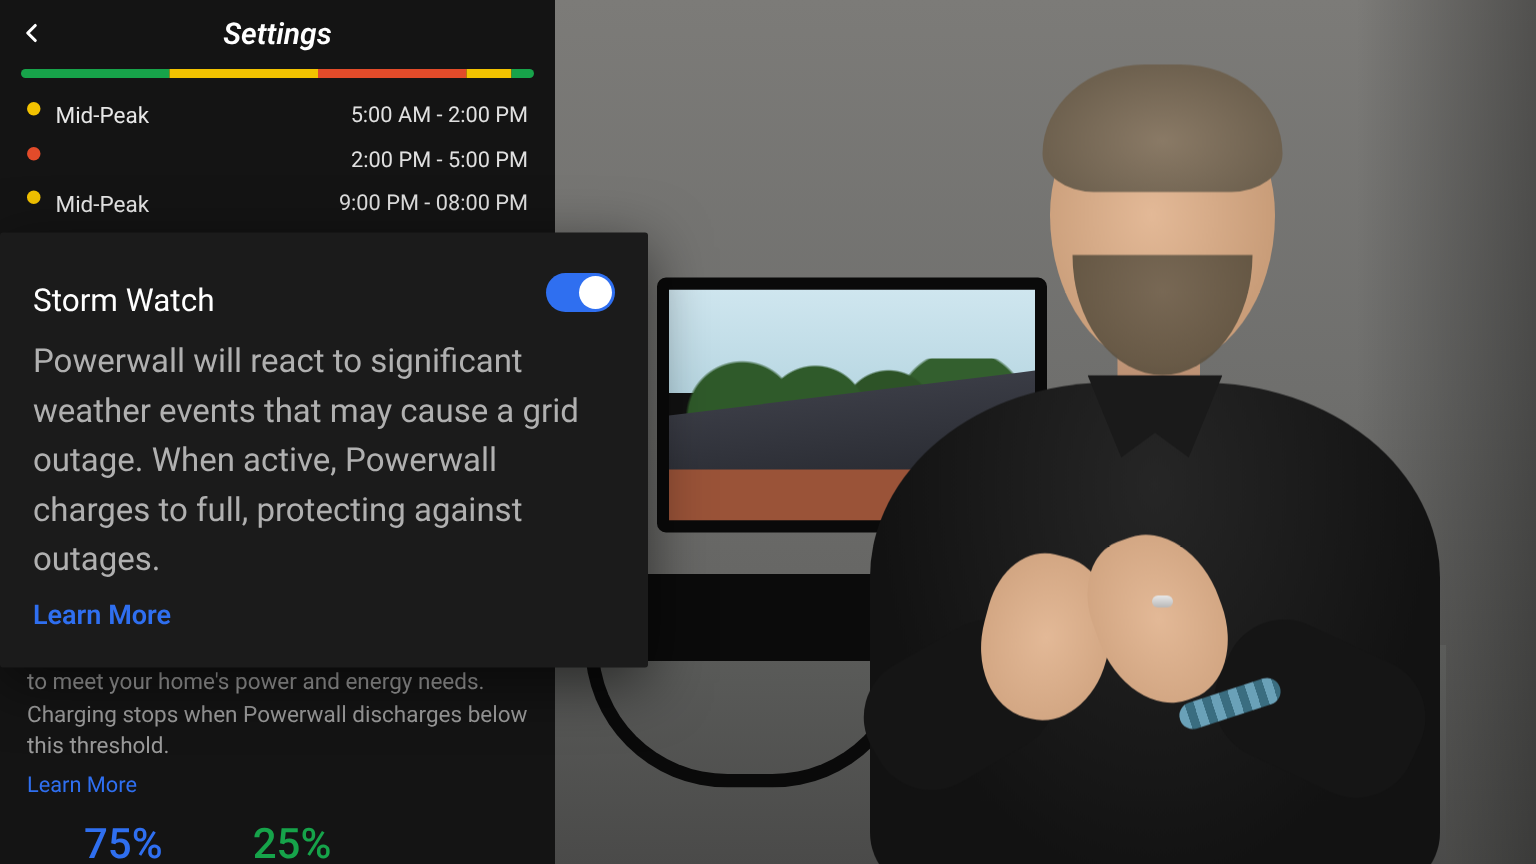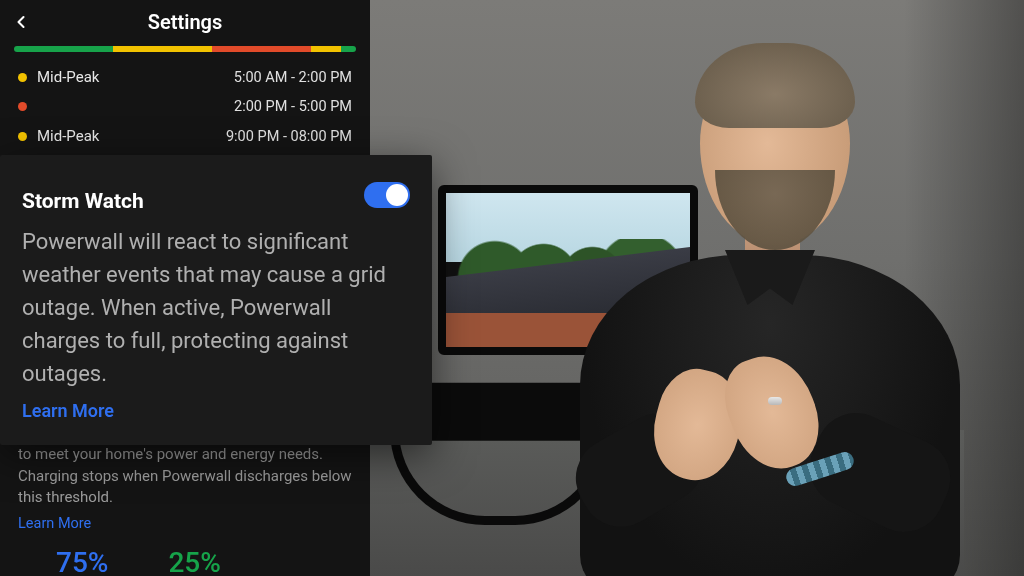--- a/index.html
+++ b/index.html
@@ -92,32 +92,32 @@
   .forearm-l { left:15px;  top:400px; width:130px; height:90px; transform: rotate(-30deg); }
   .forearm-r { left:250px; top:400px; width:140px; height:95px; transform: rotate(25deg); }
 
   
   .panel-back {
     position:absolute; left:0; top:0; width:370px; height:576px;
     background: #141414; color:#d7d7d7;
   }
   .hdr { display:flex; align-items:center; height:44px; padding:0 10px; }
   .back-chevron { width:22px; height:22px; display:flex; align-items:center; justify-content:center; }
-  .title { flex:1; text-align:center; font-size:20px; font-weight:600; color:#fff; padding-right:22px;}
+  .title { flex:1; text-align:center; font-size:20px; font-weight:600; color:#fff; padding-right:22px;font-style:italic;}
   .rate-bar {
     height:6px; margin:2px 14px 10px; border-radius:3px; display:flex; overflow:hidden;
   }
   .rate-bar span:nth-child(1){flex:4;background:#17a34a;} 
   .rate-bar span:nth-child(2){flex:4;background:#f2c200;} 
   .rate-bar span:nth-child(3){flex:4;background:#e24b2a;} 
   .rate-bar span:nth-child(4){flex:1.2;background:#f2c200;} 
   .rate-bar span:nth-child(5){flex:0.6;background:#17a34a;} 
 
   .rate-list { padding: 0 18px; }
-  .rate-row { display:flex; align-items:center; justify-content:space-between;
+  .rate-row { display:flex; align-items:flex-start; justify-content:space-between;
               font-size:15px; padding:6px 0; color:#e7e7e7; }
   .rate-row .dot { width:9px; height:9px; border-radius:50%; margin-right:10px; flex:0 0 auto;}
   .rate-row .lbl { flex:1; }
   .rate-row .rng { color:#e0e0e0; font-size:14.5px; }
   .dot.mid  { background:#f2c200; }
   .dot.peak { background:#e24b2a; }
 
   .sec2 {
     padding: 16px 18px 8px; font-size:15px; color:#9b9b9b;
   }
@@ -129,21 +129,21 @@
   .metrics .m1{ color:#2f6ff0;}
   .metrics .m2{ color:#16a34a;}
 
   
   .card {
     position:absolute; left:0; top:155px; width:432px; padding:22px 22px 24px;
     background:#1b1b1b; color:#fff; border-radius:2px;
     box-shadow: 0 10px 40px rgba(0,0,0,0.55);
   }
   .card-head { display:flex; align-items:center; justify-content:space-between; margin-bottom:12px;}
-  .card-title { font-size:21px; font-weight:700;margin-top:12px; }
+  .card-title { font-size:21px; font-weight:400;margin-top:12px; }
   .toggle {
     width:46px; height:26px; border-radius:13px; background:#2f6ff0; position:relative; flex:0 0 auto;
   }
   .toggle .knob {
     position:absolute; right:2px; top:2px; width:22px; height:22px; border-radius:50%; background:#fff;
   }
   .card-body { font-size:22px; line-height:1.5; color:#b0b0b0; }
   .card .learn-lg { color:#2f6ff0; font-size:18px; font-weight:600; display:inline-block; margin-top:10px;}
 </style>
 </head>

